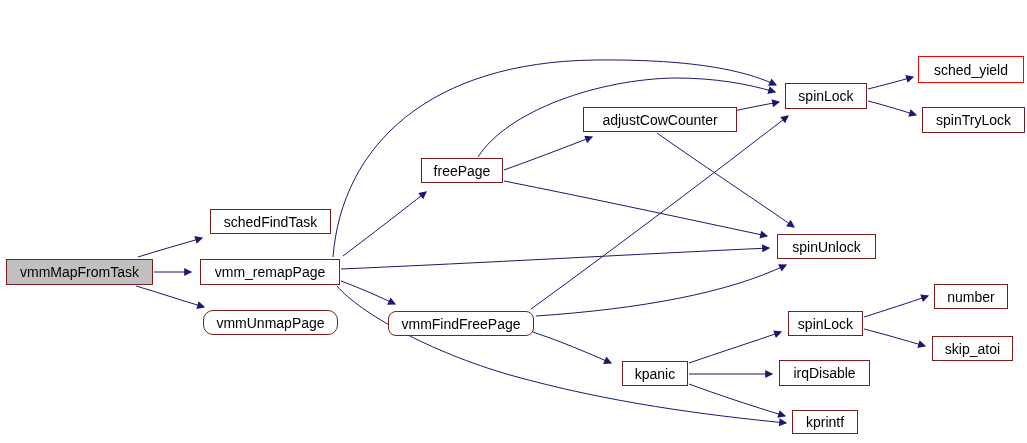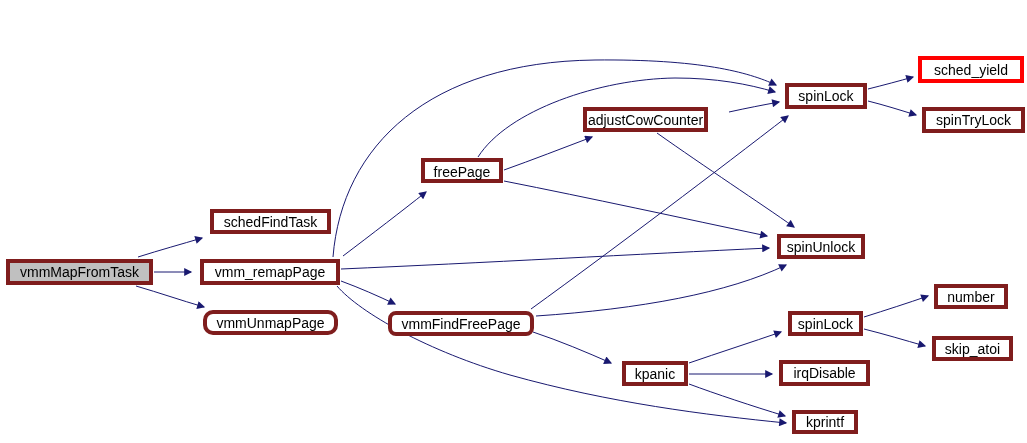--- a/index.html
+++ b/index.html
@@ -22,21 +22,21 @@
     width: 1027px;
     height: 443px;
   }
   #edge-layer path.edge {
     fill: none;
     stroke-width: 1px;
   }
   .node {
     position: absolute;
     box-sizing: border-box;
-    border: 4px solid #7f1d1d;
+    border: 1px solid #7f1d1d;
     background: #ffffff;
     color: #000000;
     display: flex;
     align-items: center;
     justify-content: center;
     font-size: 14px;
     line-height: 1;
     white-space: nowrap;
     cursor: pointer;
   }
@@ -90,36 +90,36 @@
       </div>
       <div class="node" style="left: 210px; top: 209px; width: 121px; height: 25px;">
         <span>schedFindTask</span>
       </div>
       <div class="node" style="left: 200px; top: 259px; width: 140px; height: 26px;">
         <span>vmm_remapPage</span>
       </div>
       <div class="node" style="left: 203px; top: 310px; width: 135px; height: 25px; border-radius: 10px;">
         <span>vmmUnmapPage</span>
       </div>
-      <div class="node" style="left: 421px; top: 158px; width: 82px; height: 25px; align-items: flex-end;">
+      <div class="node" style="left: 421px; top: 158px; width: 82px; height: 25px;">
         <span>freePage</span>
       </div>
-      <div class="node" style="left: 583px; top: 107px; width: 125px; height: 25px;">
+      <div class="node" style="left: 583px; top: 107px; width: 154px; height: 25px;">
         <span>adjustCowCounter</span>
       </div>
       <div class="node" style="left: 785px; top: 83px; width: 82px; height: 26px;">
         <span>spinLock</span>
       </div>
       <div class="node red" style="left: 918px; top: 56px; width: 106px; height: 27px;">
         <span>sched_yield</span>
       </div>
       <div class="node" style="left: 922px; top: 107px; width: 103px; height: 26px;">
         <span>spinTryLock</span>
       </div>
-      <div class="node" style="left: 777px; top: 234px; width: 88px; height: 25px;">
+      <div class="node" style="left: 777px; top: 234px; width: 99px; height: 25px;">
         <span>spinUnlock</span>
       </div>
       <div class="node" style="left: 388px; top: 311px; width: 146px; height: 25px; border-radius: 8px;">
         <span>vmmFindFreePage</span>
       </div>
       <div class="node" style="left: 788px; top: 311px; width: 75px; height: 25px;">
         <span>spinLock</span>
       </div>
       <div class="node" style="left: 934px; top: 284px; width: 74px; height: 25px;">
         <span>number</span>

